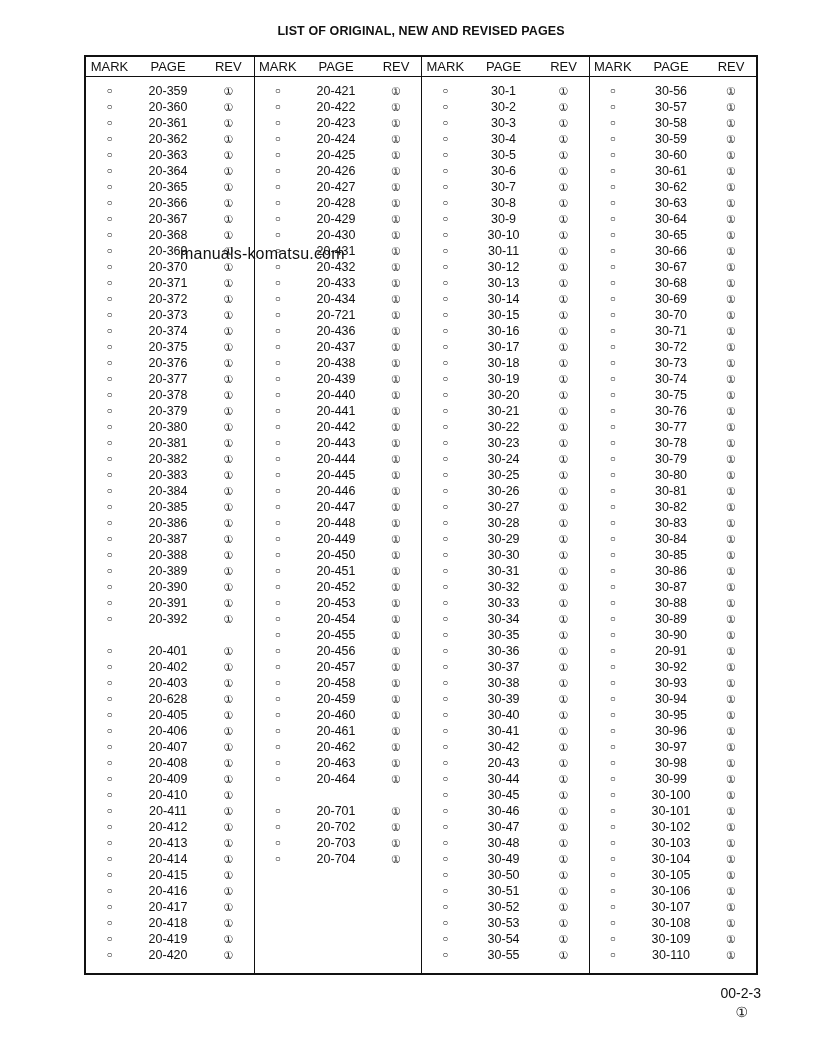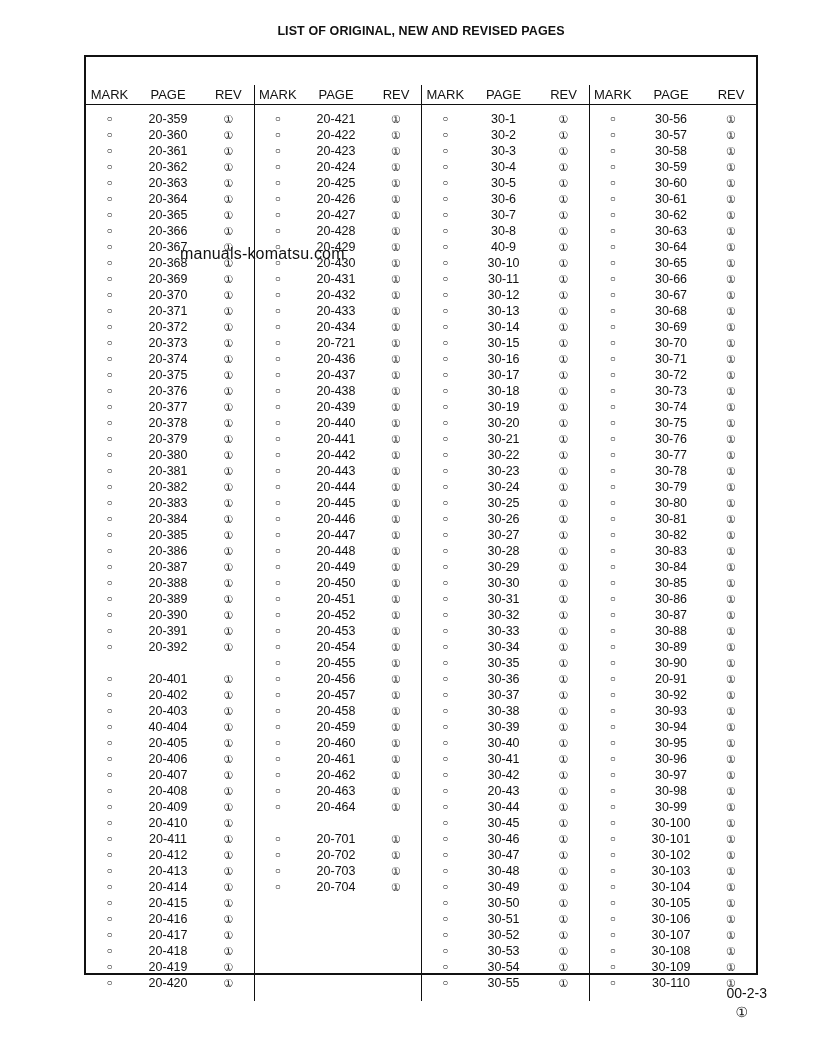--- a/index.html
+++ b/index.html
@@ -2,34 +2,34 @@
 <html><head>
 <meta charset="utf-8">
 <style>
   html, body { margin:0; padding:0; background:#ffffff; }
   body { width:819px; height:1055px; position:relative; overflow:hidden;
          font-family:"Liberation Sans", sans-serif; color:#111; }
   .title { position:absolute; left:0; width:842px; top:24px; text-align:center;
            font-weight:bold; font-size:12.5px; letter-spacing:0.1px; }
   .table { position:absolute; left:84px; top:55px; width:674px; height:920px;
            border:2px solid #111; border-bottom-width:2px; box-sizing:border-box; display:flex; }
-  .col { width:25%; height:100%; box-sizing:border-box; position:relative;margin-top:28px; }
+  .col { width:25%; height:100%; box-sizing:border-box; position:relative; }
   .col + .col { border-left:1.5px solid #111; }
   .hdr { height:19px; border-bottom:1.5px solid #111; display:flex; font-size:13px; align-items:center; }
   .hdr span, .row span { display:block; text-align:center; }
   .c-mark { width:28%; }
   .c-page { width:42%; }
   .c-rev  { width:30%; }
   .rows { padding-top:6px; }
   .row { height:16px; display:flex; align-items:center; font-size:12.5px; line-height:16px; }
   .row .c-mark { font-size:10px; }
   .row .c-rev { font-size:11px; }
   .watermark { position:absolute; left:180px; top:245px; font-size:16px; color:#111;
                letter-spacing:0.2px; }
-  .footer-page { position:absolute; right:52px; top:985px; font-size:14px; }
+  .footer-page { position:absolute; right:58px; top:985px; font-size:14px; }
   .footer-rev { position:absolute; right:71px; top:1004px; font-size:14px; }
 </style>
 </head>
 <body>
 
 <div class="title">LIST OF ORIGINAL, NEW AND REVISED PAGES</div>
 
 <div class="table">
   <div class="col">
       <div class="hdr">
@@ -223,21 +223,21 @@
           <span class="c-page">20-402</span>
           <span class="c-rev">①</span>
         </div>
         <div class="row">
           <span class="c-mark">○</span>
           <span class="c-page">20-403</span>
           <span class="c-rev">①</span>
         </div>
         <div class="row">
           <span class="c-mark">○</span>
-          <span class="c-page">40-404</span>
+          <span class="c-page">20-628</span>
           <span class="c-rev">①</span>
         </div>
         <div class="row">
           <span class="c-mark">○</span>
           <span class="c-page">20-405</span>
           <span class="c-rev">①</span>
         </div>
         <div class="row">
           <span class="c-mark">○</span>
           <span class="c-page">20-406</span>
@@ -611,21 +611,21 @@
           <span class="c-page">30-7</span>
           <span class="c-rev">①</span>
         </div>
         <div class="row">
           <span class="c-mark">○</span>
           <span class="c-page">30-8</span>
           <span class="c-rev">①</span>
         </div>
         <div class="row">
           <span class="c-mark">○</span>
-          <span class="c-page">40-9</span>
+          <span class="c-page">30-9</span>
           <span class="c-rev">①</span>
         </div>
         <div class="row">
           <span class="c-mark">○</span>
           <span class="c-page">30-10</span>
           <span class="c-rev">①</span>
         </div>
         <div class="row">
           <span class="c-mark">○</span>
           <span class="c-page">30-11</span>

